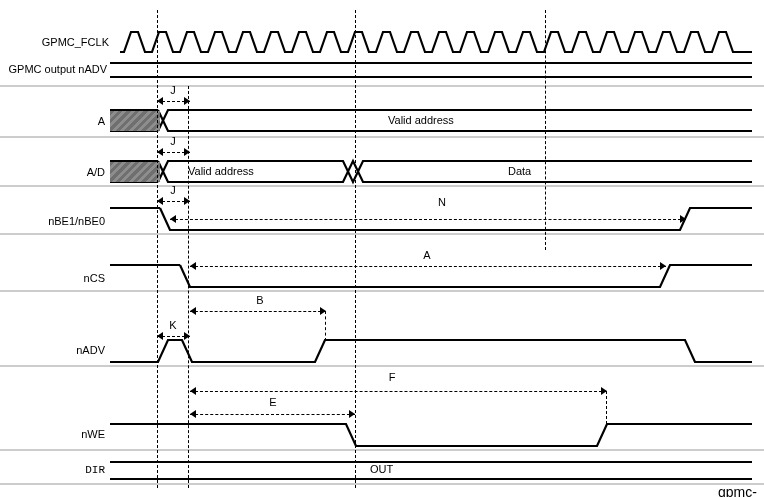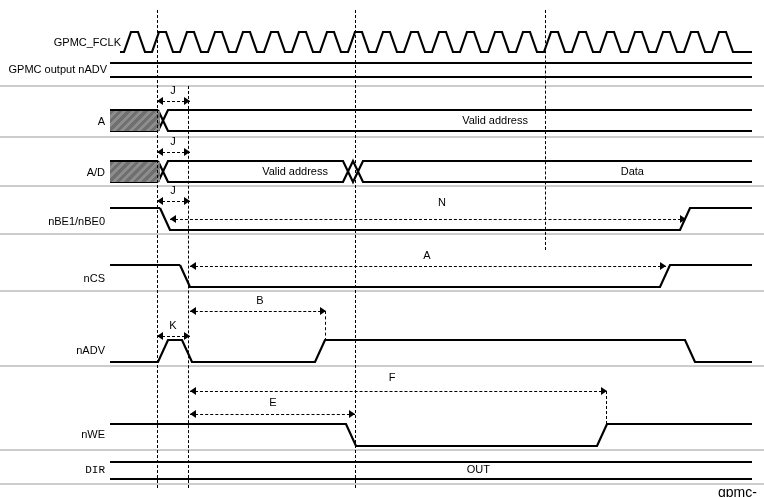--- a/index.html
+++ b/index.html
@@ -1,19 +1,19 @@
 <!DOCTYPE html>
 <html><head>
 <meta charset="utf-8">
 <style>
   html,body{margin:0;padding:0;background:#ffffff;}
   body{width:764px;height:497px;font-family:"Liberation Sans",sans-serif;}
   #stage{position:relative;width:764px;height:497px;overflow:hidden;}
   .lbl{position:absolute;font-size:11px;color:#000;white-space:nowrap;text-align:right;}
-  .lbl.c{text-align:right;}
+  .lbl.c{text-align:left;}
   .vline{position:absolute;width:0;border-left:1px dashed #000;}
   .measure{position:absolute;height:0;border-top:1px dashed #000;}
   .mlabel{position:absolute;font-size:11px;color:#000;text-align:center;}
   .arrL,.arrR{position:absolute;width:0;height:0;border-top:4px solid transparent;border-bottom:4px solid transparent;}
   .arrL{border-right:6px solid #000;}
   .arrR{border-left:6px solid #000;}
   .hatch{position:absolute;background:#6f6f6f;}
   .credit{position:absolute;font-size:14px;color:#000;padding-left:26px;}
   svg{position:absolute;left:0;top:0;overflow:visible;}
 </style>
@@ -93,33 +93,33 @@
   <div class="hatch" style="left:110px;top:111px;width:50px;height:20px;
        background:repeating-linear-gradient(135deg,#6f6f6f 0 3px,#8d8d8d 3px 6px);"></div>
   <div class="hatch" style="left:110px;top:162px;width:50px;height:20px;
        background:repeating-linear-gradient(135deg,#6f6f6f 0 3px,#8d8d8d 3px 6px);"></div>
 
   <div class="vline" style="left:157px;top:10px;height:478px;"></div>
   <div class="vline" style="left:188px;top:86px;height:402px;"></div>
   <div class="vline" style="left:355px;top:10px;height:478px;"></div>
   <div class="vline" style="left:545px;top:10px;height:240px;"></div>
 
-  <div class="lbl" style="left:16px;top:36px;width:105px;">GPMC_FCLK</div>
+  <div class="lbl" style="left:4px;top:36px;width:105px;">GPMC_FCLK</div>
   <div class="lbl" style="left:0px;top:63px;width:107px;">GPMC output nADV</div>
   <div class="lbl" style="left:0px;top:115px;width:105px;">A</div>
   <div class="lbl" style="left:0px;top:166px;width:105px;">A/D</div>
   <div class="lbl" style="left:0px;top:215px;width:105px;">nBE1/nBE0</div>
   <div class="lbl" style="left:0px;top:272px;width:105px;">nCS</div>
   <div class="lbl" style="left:0px;top:344px;width:105px;">nADV</div>
   <div class="lbl" style="left:0px;top:428px;width:105px;">nWE</div>
   <div class="lbl" style="left:0px;top:464px;width:105px;font-family:Liberation Mono, monospace;">DIR</div>
 
   <div class="lbl c" style="left:388px;top:114px;width:140px;">Valid address</div>
   <div class="lbl c" style="left:188px;top:165px;width:140px;">Valid address</div>
-  <div class="lbl c" style="left:524px;top:165px;width:120px;">Data</div>
+  <div class="lbl c" style="left:508px;top:165px;width:120px;">Data</div>
   <div class="lbl c" style="left:370px;top:463px;width:120px;">OUT</div>
 
   <div class="measure" style="left:157px;top:101px;width:33px;"></div>
   <div class="arrL" style="left:157px;top:97px;"></div>
   <div class="arrR" style="left:184px;top:97px;"></div>
   <div class="mlabel" style="left:153px;top:84px;width:40px;">J</div>
 
   <div class="measure" style="left:157px;top:152px;width:33px;"></div>
   <div class="arrL" style="left:157px;top:148px;"></div>
   <div class="arrR" style="left:184px;top:148px;"></div>

